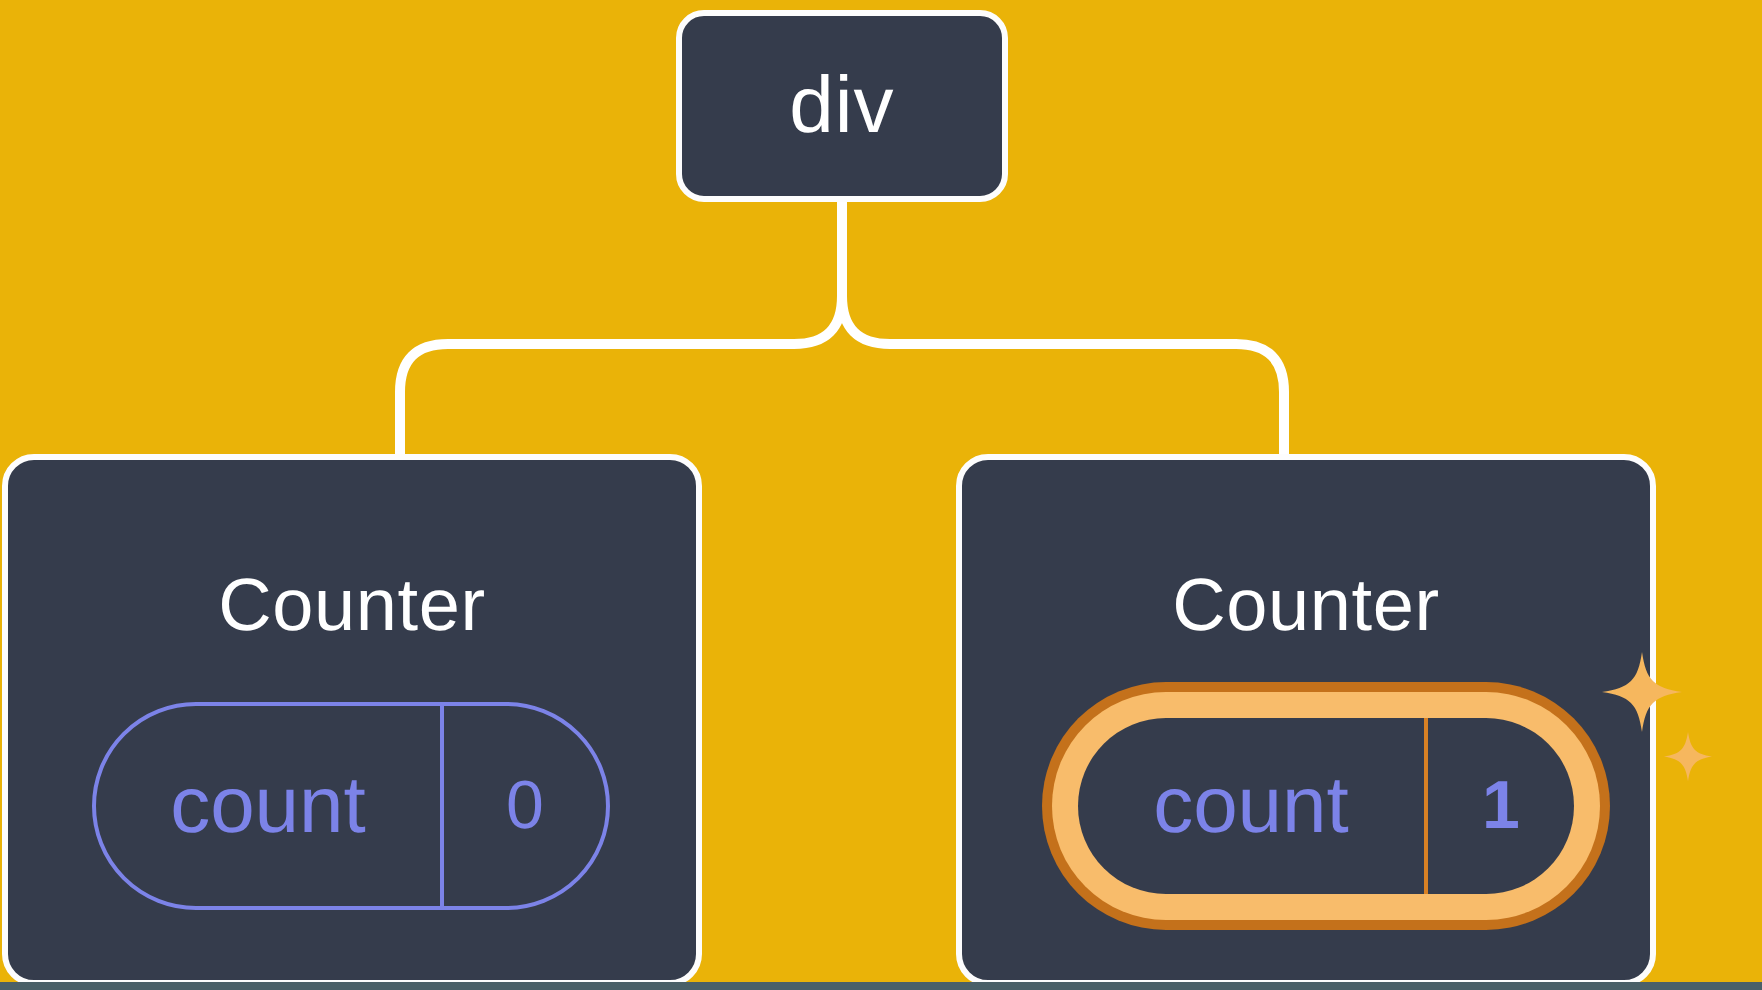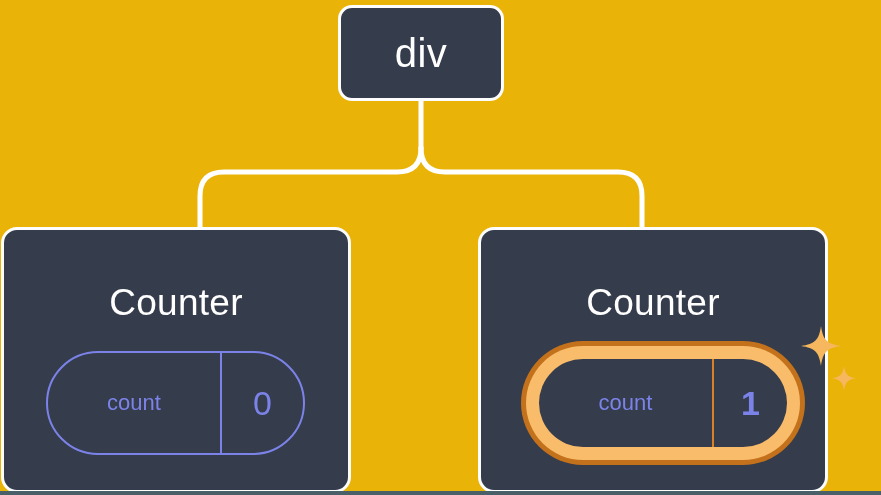--- a/index.html
+++ b/index.html
@@ -98,21 +98,21 @@
     border-right: 2px solid #7c83e8;
   }
   .pill-plain .pill-val {
     flex: 1 1 auto;
     display: flex;
     align-items: center;
     justify-content: center;
   }
   .pill-key-text {
     color: #7c83e8;
-    font-size: 22px;
+    font-size: 40px;
     line-height: 1;
   }
   .pill-val-text {
     color: #7c83e8;
     font-size: 34px;
     line-height: 1;
   }
 
   
   .pill-highlight-outer {

